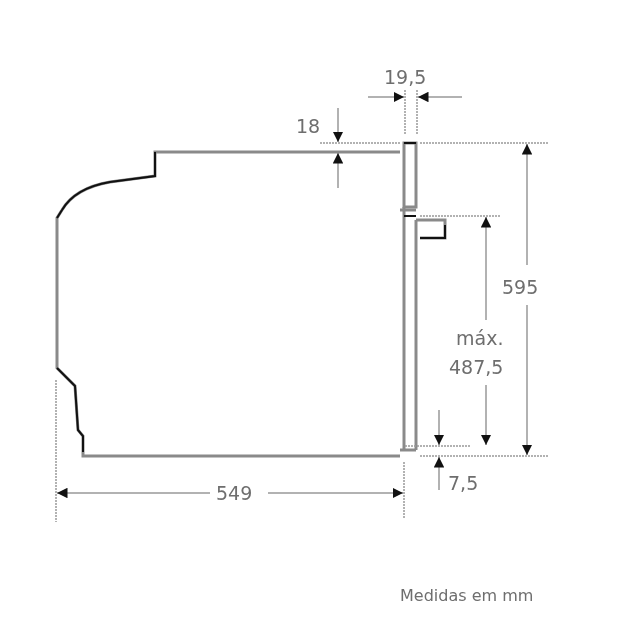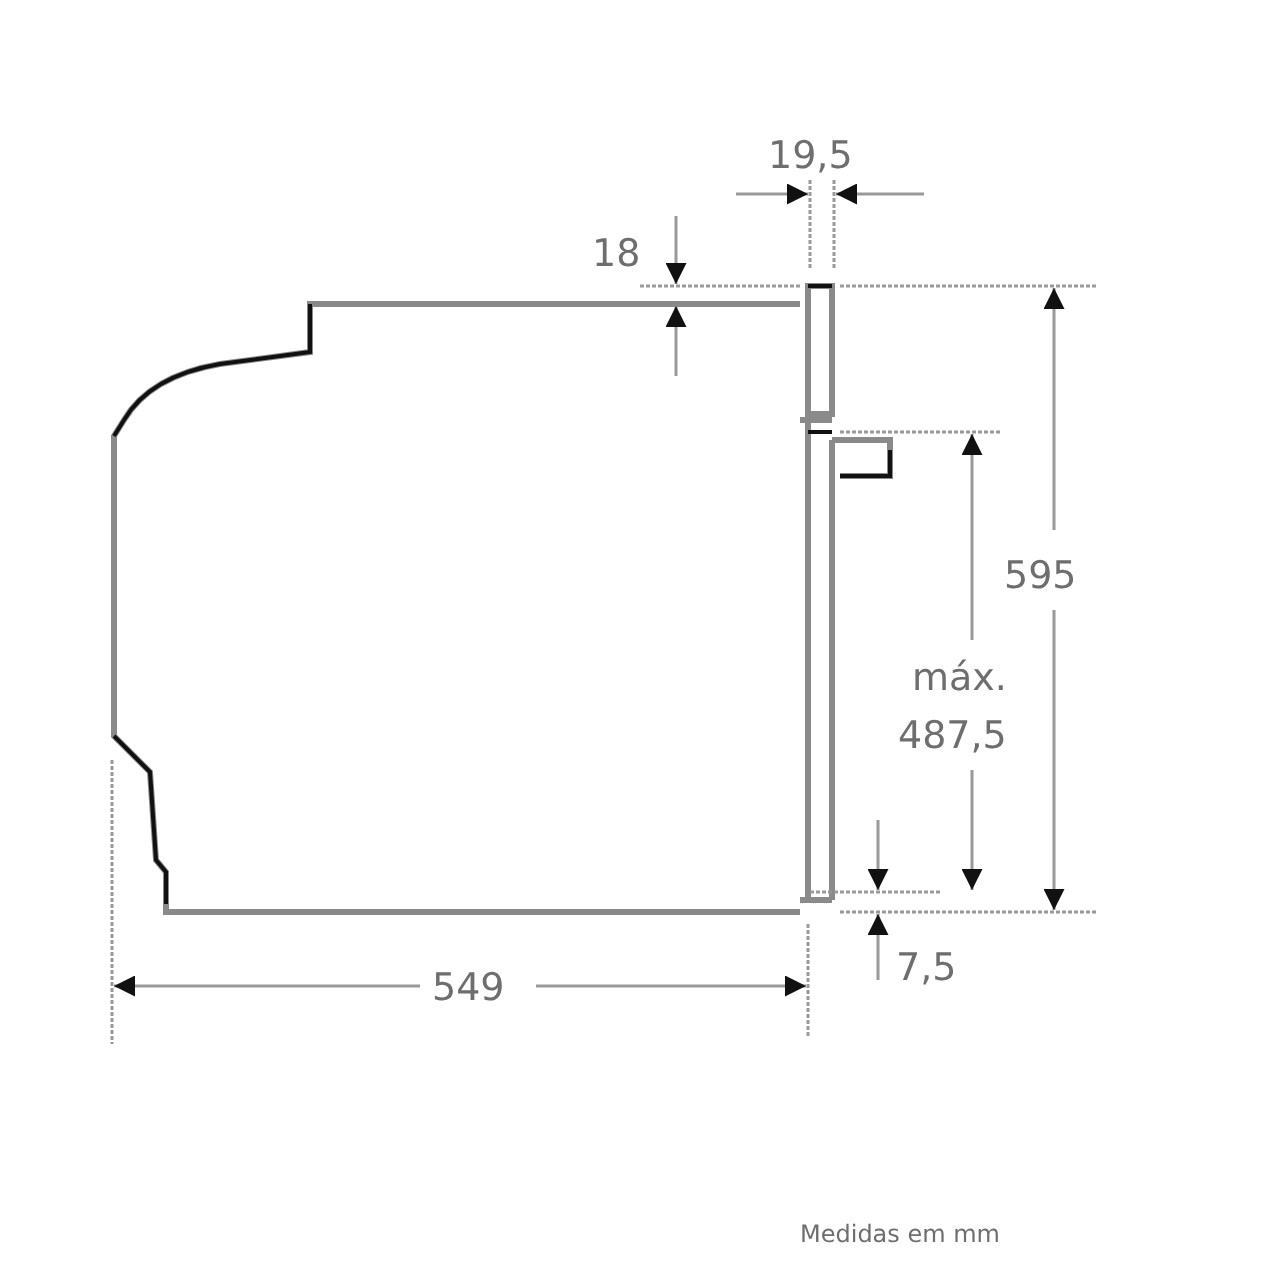--- a/index.html
+++ b/index.html
@@ -1,19 +1,19 @@
 <!DOCTYPE html>
 <html><head>
   <meta charset="utf-8">
   <style>
     html, body { margin: 0; padding: 0; background: #ffffff; }
     body { width: 640px; height: 640px; position: relative; overflow: hidden; font-family: "DejaVu Sans", sans-serif; }
     svg { position: absolute; left: 0; top: 0; }
     .dim-text { font-family: "DejaVu Sans", sans-serif; font-size: 19px; fill: #6e6e6e; }
-    .caption { position: absolute; left: 400px; top: 610px; font-family: "DejaVu Sans", sans-serif; font-size: 12px; color: #6e6e6e; letter-spacing: 0px; }
+    .caption { position: absolute; left: 400px; top: 586px; font-family: "DejaVu Sans", sans-serif; font-size: 16px; color: #6e6e6e; letter-spacing: 0px; }
   </style>
 </head>
 <body>
 
 <svg width="640" height="640" viewBox="0 0 640 640">
   <defs>
     <marker id="arr" viewBox="0 0 10 10" refX="10" refY="5" markerWidth="7" markerHeight="7" orient="auto-start-reverse">
       <path d="M0,0 L10,5 L0,10 z" fill="#111"></path>
     </marker>
   </defs>

